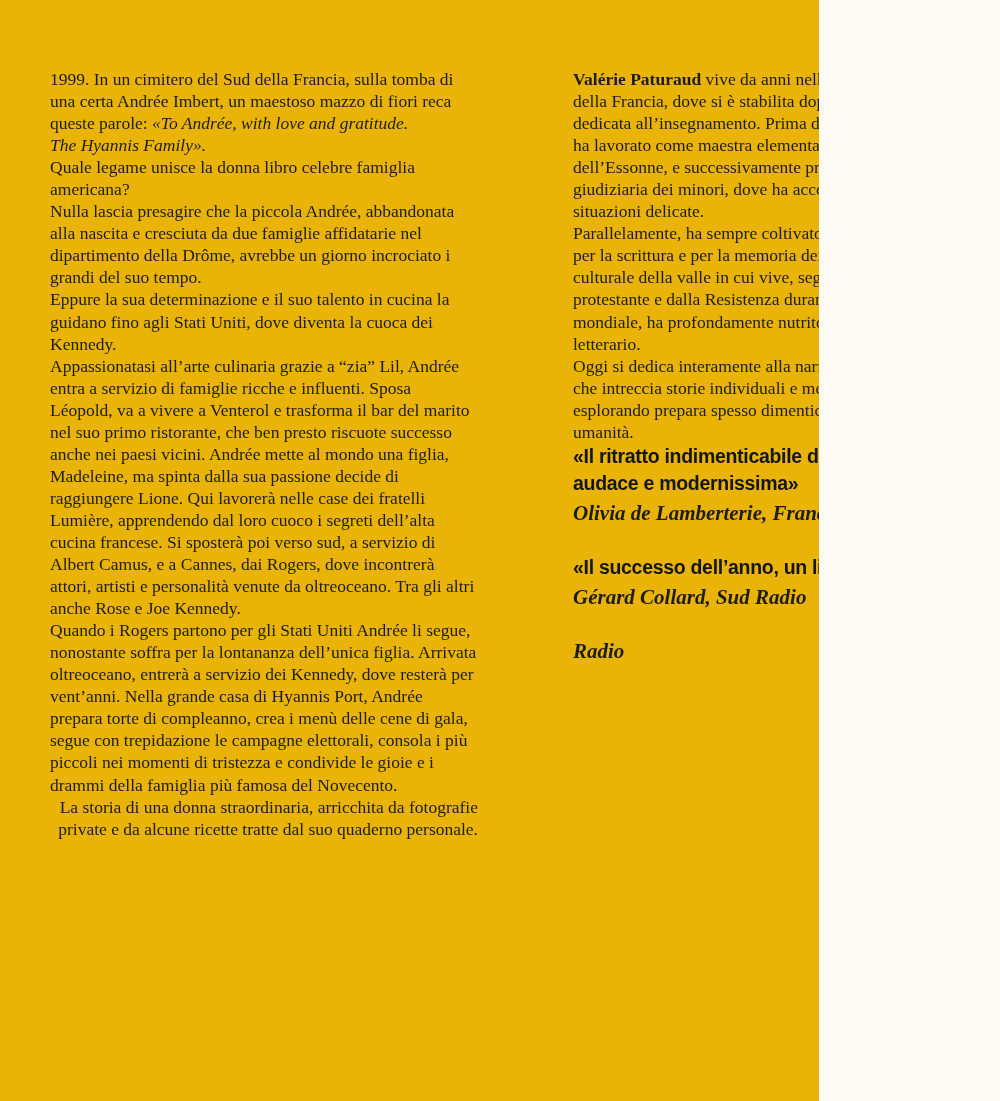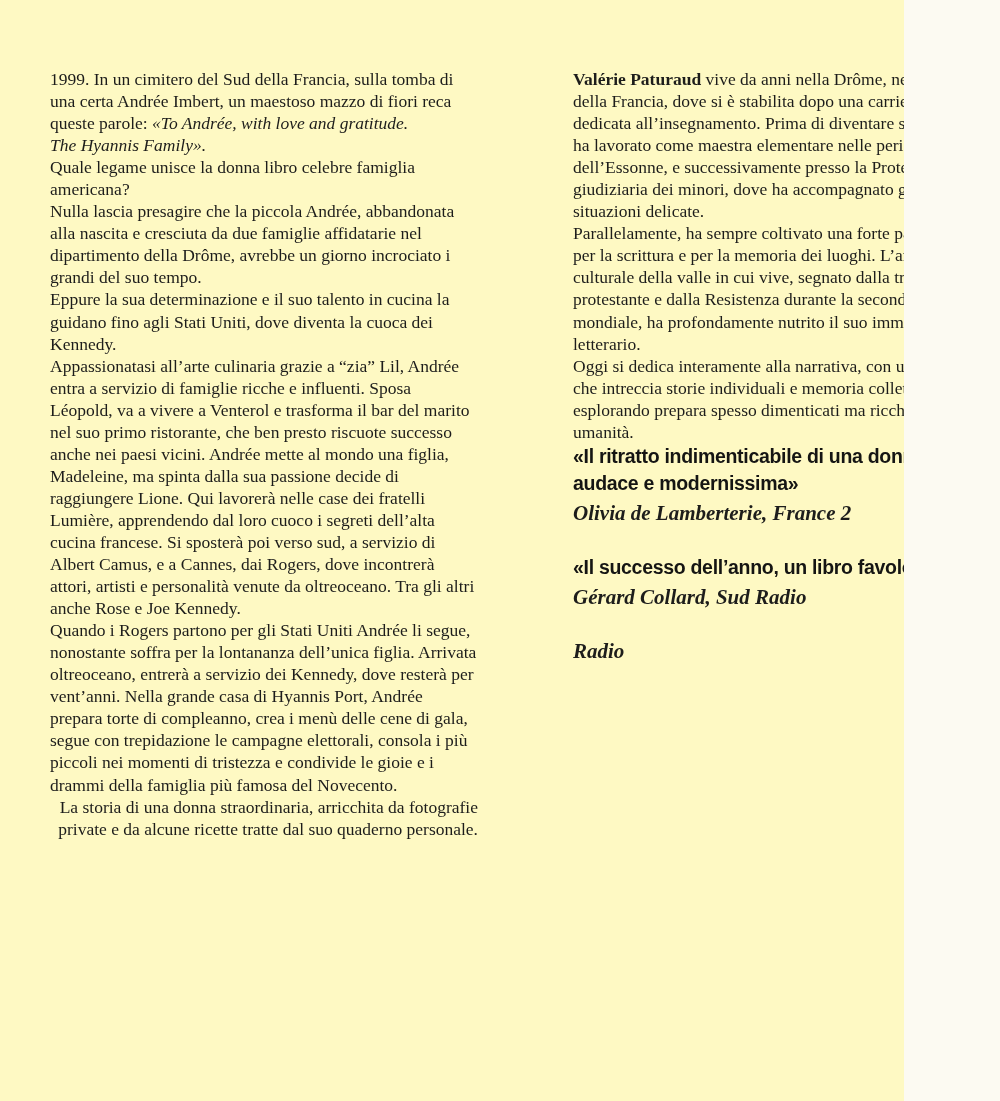--- a/index.html
+++ b/index.html
@@ -2,23 +2,23 @@
 <html><head>
 <meta charset="utf-8">
 <style>
   html, body {
     margin: 0;
     padding: 0;
     background: #fcfaf2;
   }
   .page {
     position: relative;
-    width: 904px;
+    width: 819px;
     height: 1101px;
-    background: #fef9c3;
+    background: #eab308;
     color: #1d1d1b;
     font-family: "Liberation Serif", serif;
     overflow: hidden;
   }
   .col {
     position: absolute;
     top: 68px;
     font-size: 17.5px;
     line-height: 1.26;
   }

